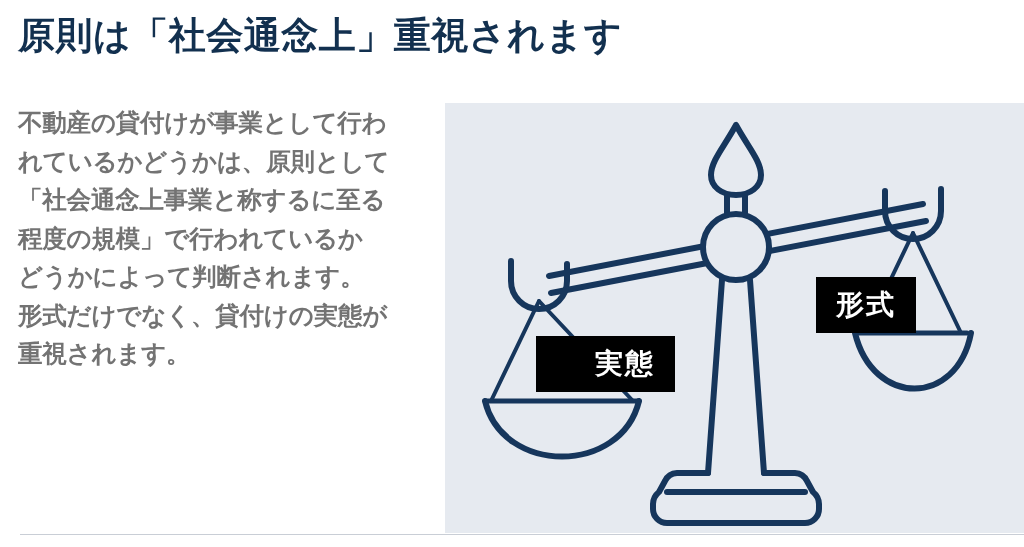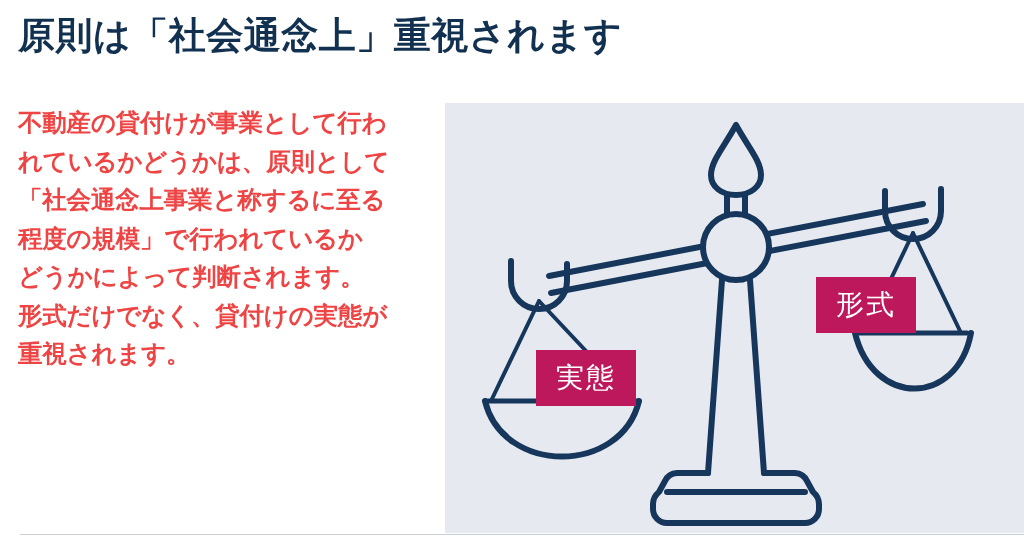--- a/index.html
+++ b/index.html
@@ -44,21 +44,21 @@
     position: absolute;
     left: 18px;
     top: 104px;
     width: 412px;
     height: 300px;
   }
   #body-text {
     font-size: 24.5px;
     line-height: 38.5px;
     font-weight: bold;
-    color: #ef4444;
+    color: #737373;
     white-space: pre-line;
     letter-spacing: -0.2px;
   }
 
   
   #illustration-panel {
     position: absolute;
     left: 445px;
     top: 103px;
     width: 579px;
@@ -70,34 +70,35 @@
     position: absolute;
     left: 0;
     top: 0;
     width: 579px;
     height: 430px;
     display: block;
   }
 
   .pan-label {
     position: absolute;
-    background: #be185d;
+    background: #000000;
     color: #ffffff;
-    font-weight: normal;
+    font-weight: bold;
     font-size: 28px;
     line-height: 56px;
     text-align: center;
     letter-spacing: 2px;
     white-space: nowrap;
   }
   #pan-label-left {
     left: 91px;
-    top: 247px;
+    top: 233px;
     width: 100px;
     height: 56px;
+    padding-left: 39px;
   }
   #pan-label-right {
     left: 371px;
     top: 174px;
     width: 100px;
     height: 56px;
   }
 
   
   #bottom-divider {

